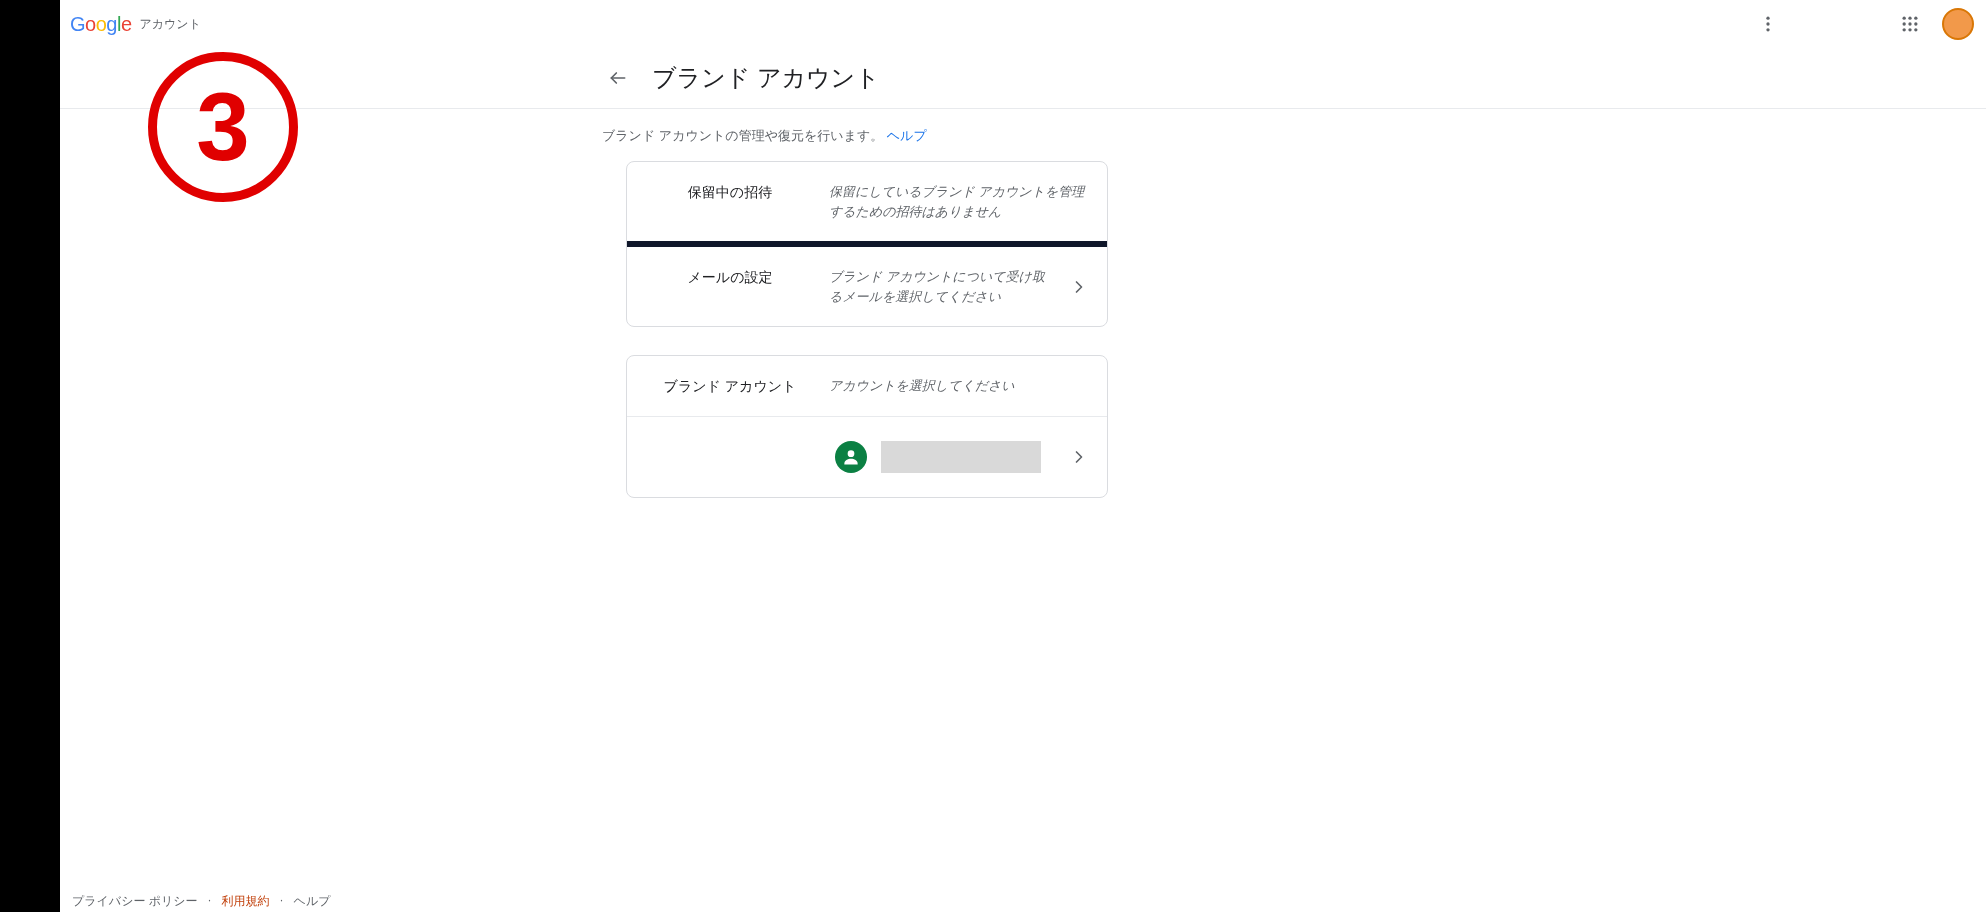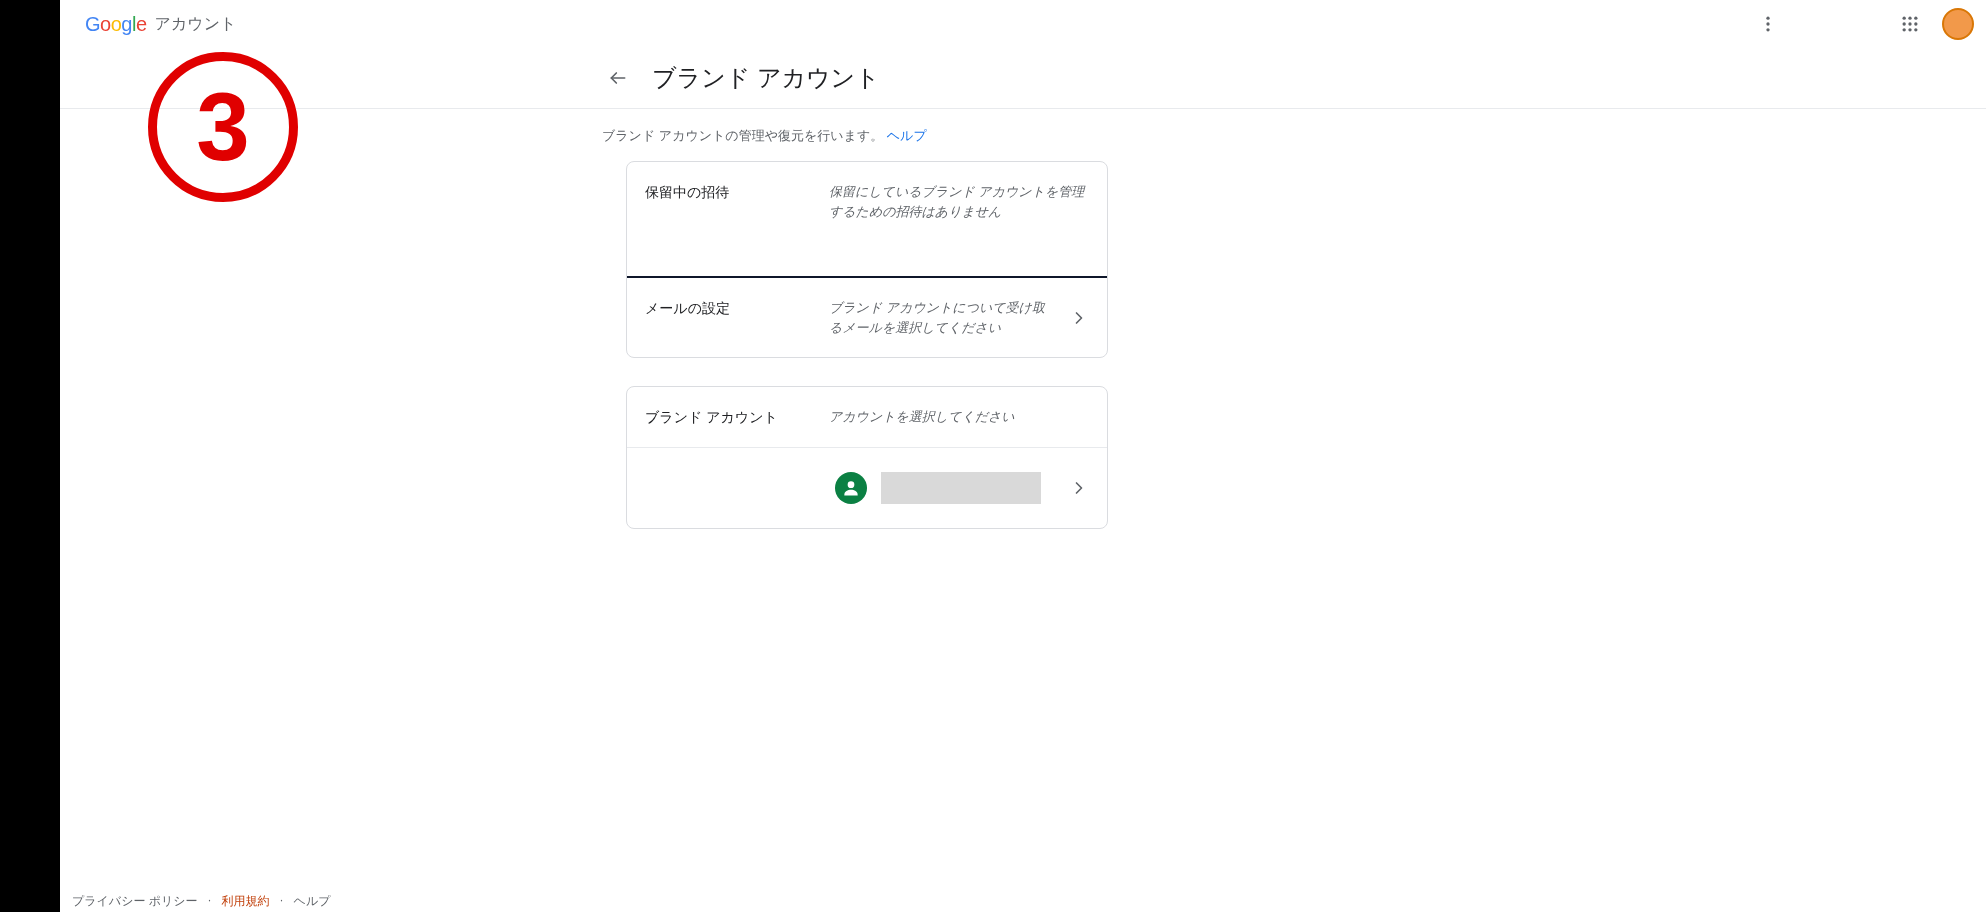--- a/index.html
+++ b/index.html
@@ -28,30 +28,29 @@
     align-items: center;
     padding: 0 12px 0 10px;
     border-bottom: 0;
     gap: 6px;
   }
   .google-logo {
     font-size: 20px;
     font-weight: 500;
     letter-spacing: -0.5px;
     user-select: none;
-    margin-left: 15px;
   }
   .google-logo .g1{color:#4285F4;}
   .google-logo .g2{color:#EA4335;}
   .google-logo .g3{color:#FBBC05;}
   .google-logo .g4{color:#4285F4;}
   .google-logo .g5{color:#34A853;}
   .google-logo .g6{color:#EA4335;}
   .product-name {
-    font-size: 16px;
+    font-size: 12px;
     color: #5f6368;
     margin-left: 2px;
   }
   .appbar-spacer { flex: 1; }
   .icon-btn {
     width: 40px; height: 40px;
     display: inline-flex; align-items: center; justify-content: center;
     border-radius: 50%;
     cursor: pointer;
     color:#5f6368;
@@ -109,28 +108,29 @@
     overflow:hidden;
     background:#fff;
   }
   .row {
     display:flex;
     align-items:flex-start;
     padding: 20px 18px;
     gap: 14px;
     min-height: 60px;
   }
-  .row + .row { border-top:2px solid #0f172a;margin-top:35px; }
+  .row + .row { border-top:6px solid #0f172a; }
   .row.clickable { cursor:pointer; }
   .row-label {
     width: 170px;
     flex-shrink:0;
     font-size: 14px;
     color:#202124;
     padding-top:2px;
+    text-align:center;
   }
   .row-desc {
     flex:1;
     font-size: 13px;
     color:#5f6368;
     line-height:1.5;
     font-style:italic;
   }
   .chev-right {
     align-self:center;

